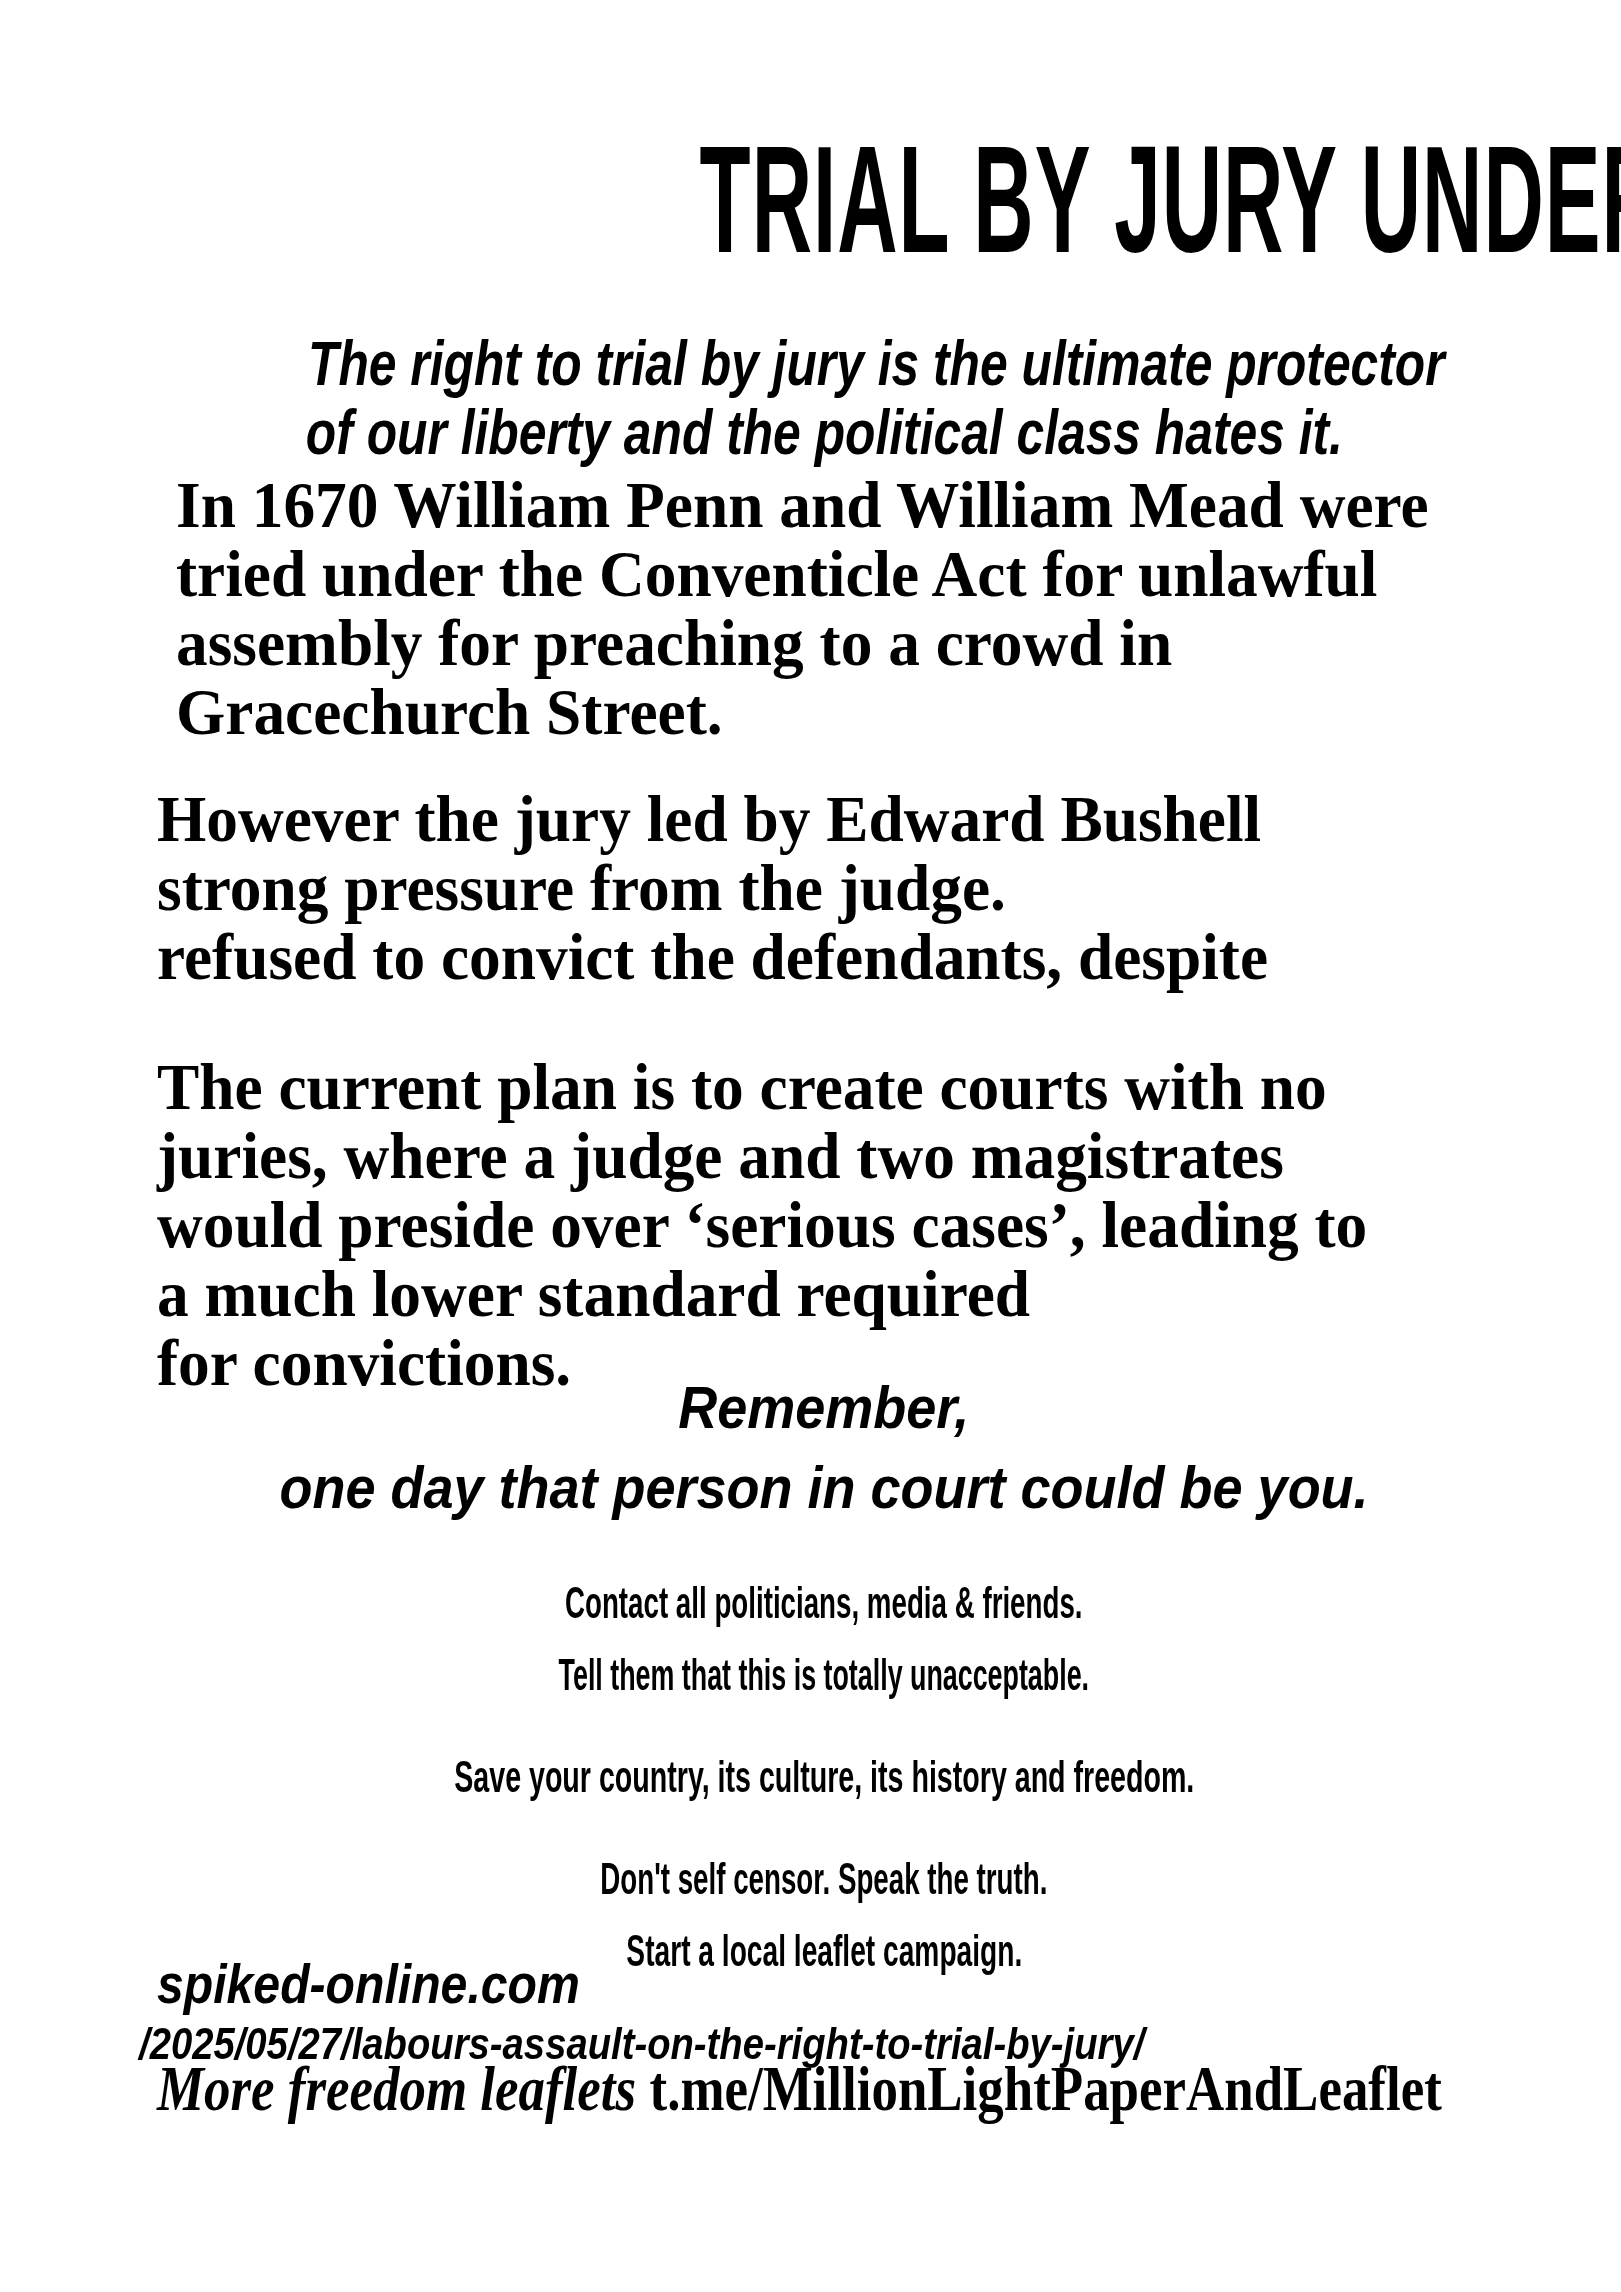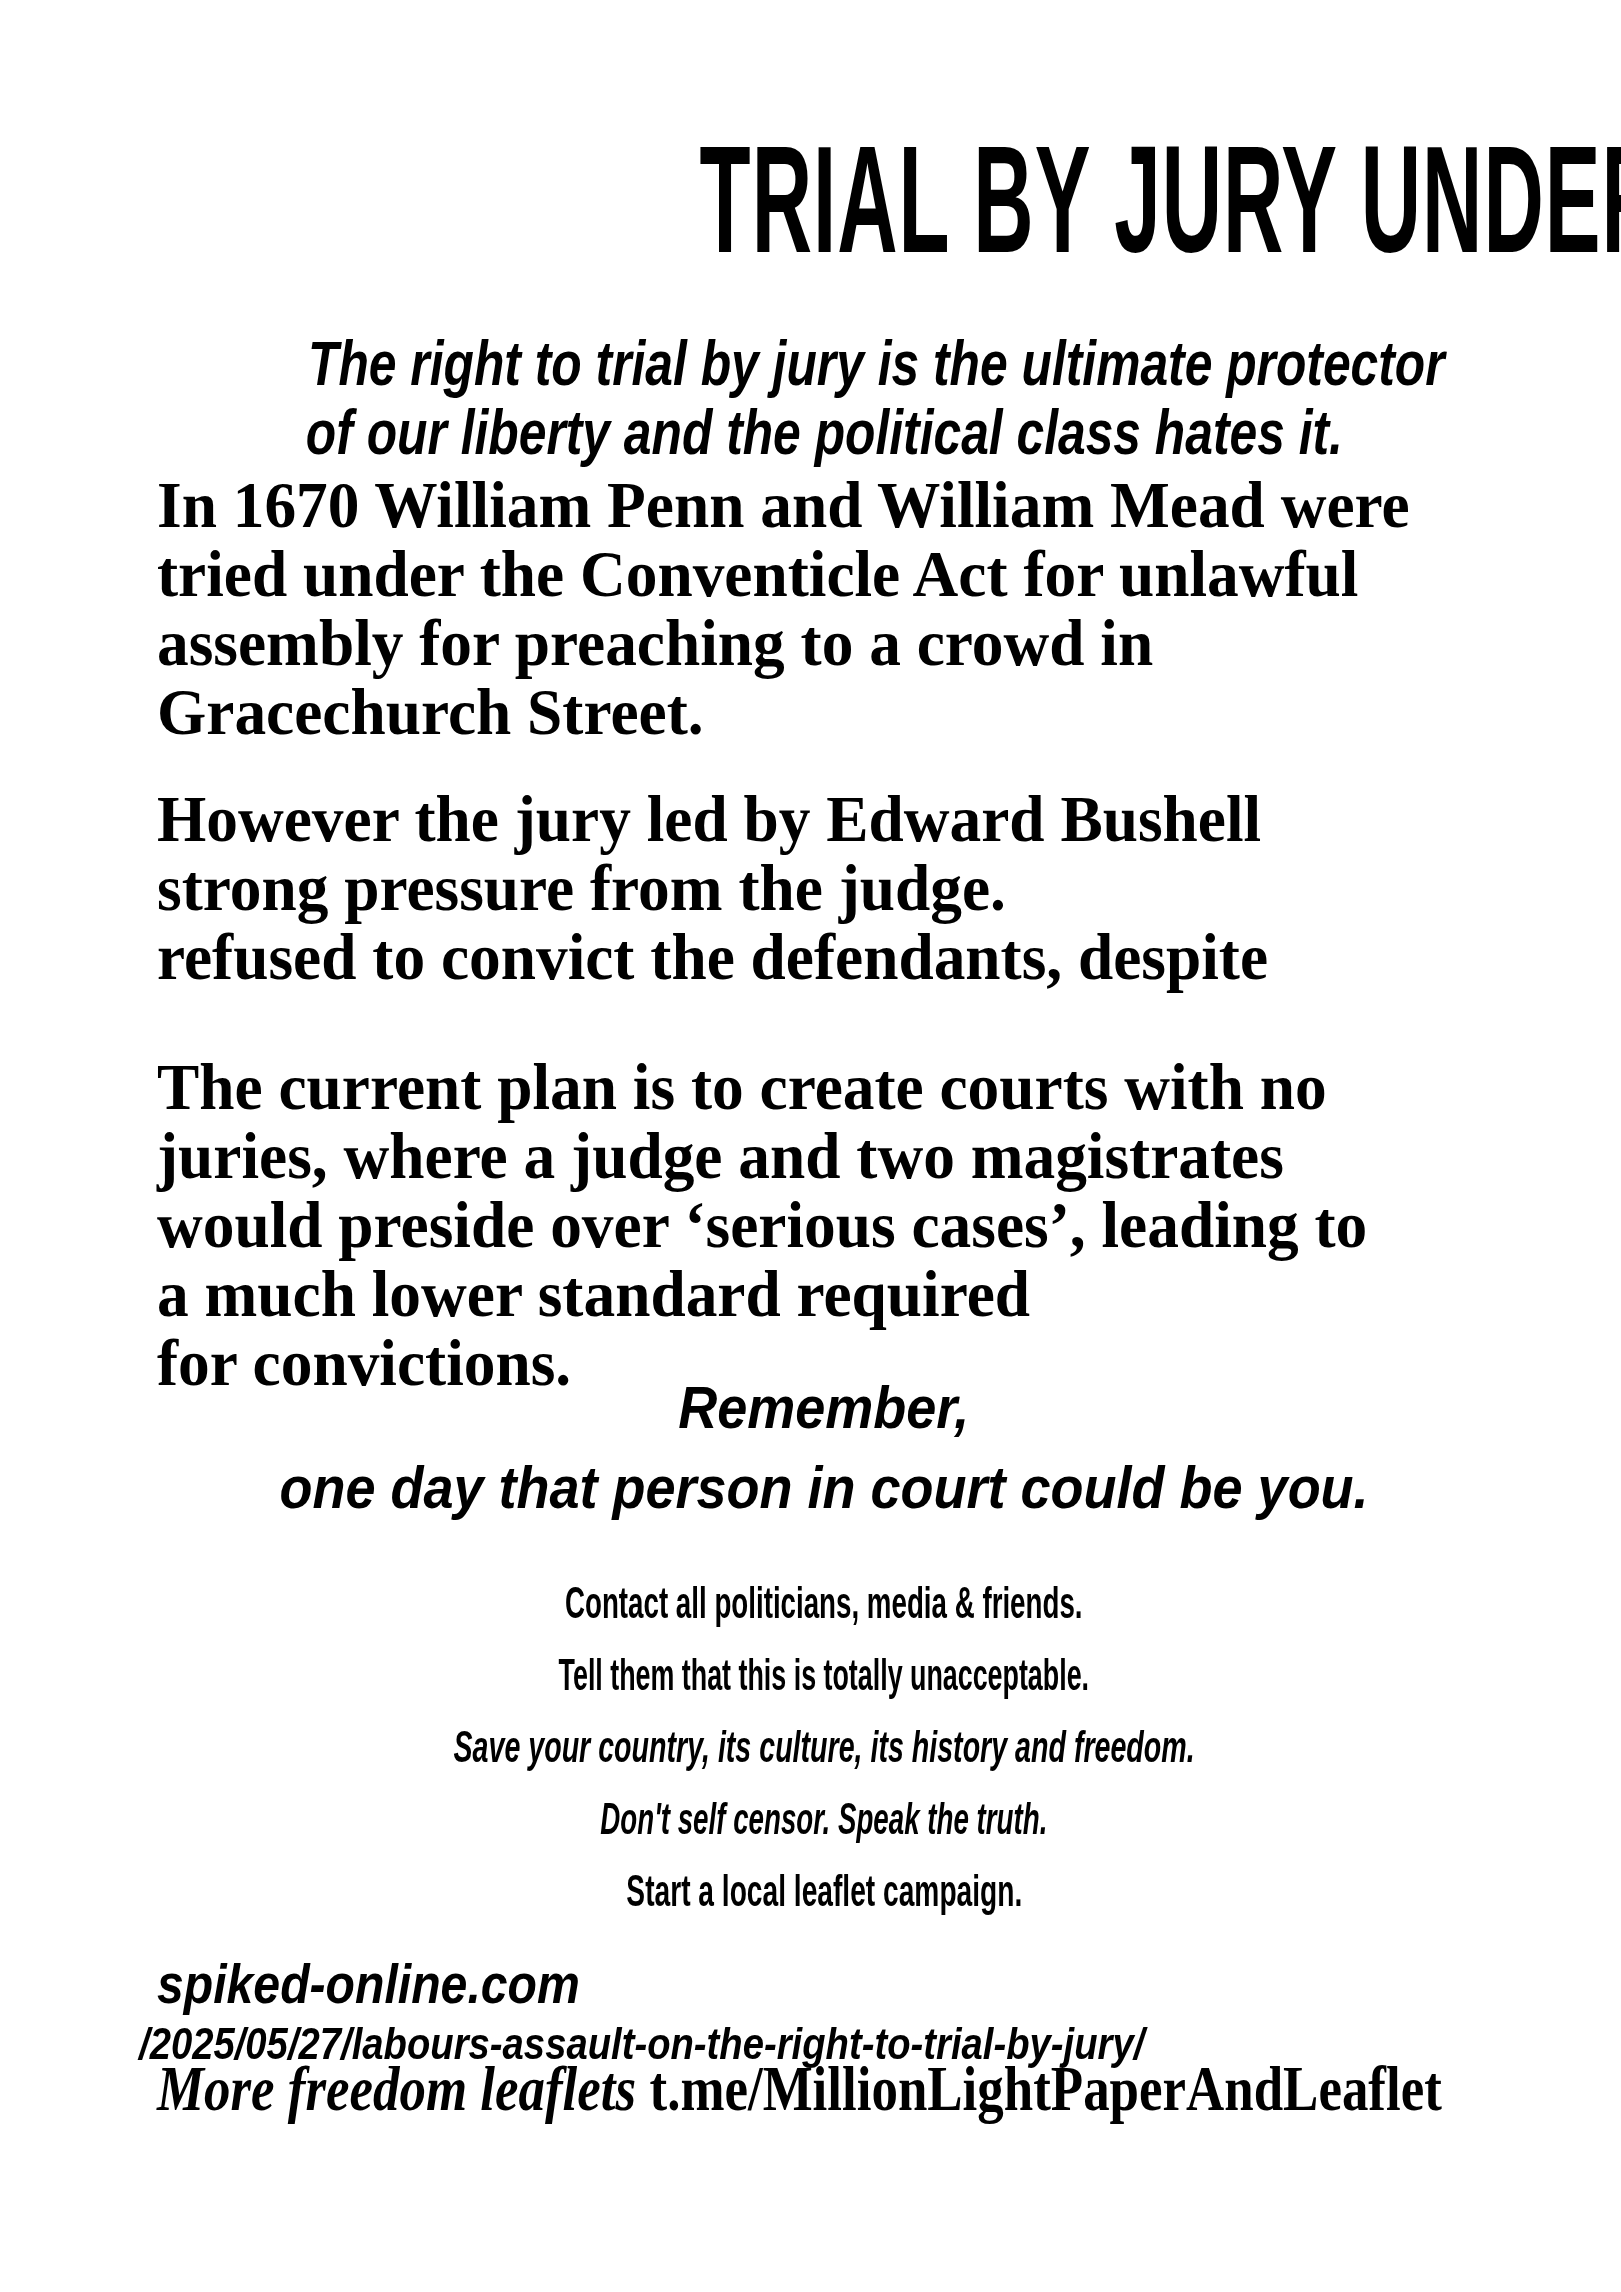--- a/index.html
+++ b/index.html
@@ -16,32 +16,32 @@
   .center .cx{transform-origin:50% 50%;}
   .leftline .cx{transform-origin:0 50%;}
 
   #title{top:123px;left:157px;width:1334px;font-size:152px;line-height:152px;
          font-weight:bold;letter-spacing:1.8px;}
   #subtitle{top:292px;left:157px;width:1334px;font-size:63px;line-height:69px;
          font-weight:bold;font-style:italic;margin-top:37px;}
 
   .para{left:157px;font-family:"Liberation Serif","DejaVu Serif",serif;
         font-weight:bold;font-size:66px;line-height:69px;}
-  #para1{top:470px;}
+  #para1{top:470px;margin-left:19px;}
   #para2{top:784px;}
   #para3{top:1028px;margin-top:24px;}
 
   .remember{left:157px;width:1334px;font-style:italic;font-weight:bold;
         font-size:60px;line-height:68px;}
   #remember1{top:1374px;}
   #remember2{top:1454px;}
 
   #cta{top:1567px;left:157px;width:1334px;font-weight:bold;
        font-size:44px;line-height:72px;}
-  .cta-italic{font-style:italic;}
+  .cta-italic{margin-top:30px;}
 
   #site{top:1956px;left:157px;font-weight:bold;font-style:italic;
         font-size:56px;line-height:56px;}
   #path{top:2021px;left:139px;font-weight:bold;font-style:italic;
         font-size:45px;line-height:45px;}
   #morefree{top:2058px;left:157px;
         font-family:"Liberation Serif","DejaVu Serif",serif;
         font-weight:bold;font-size:63px;line-height:63px;}
   #morefree .it{font-style:italic;margin-right:16px;}
 </style>

